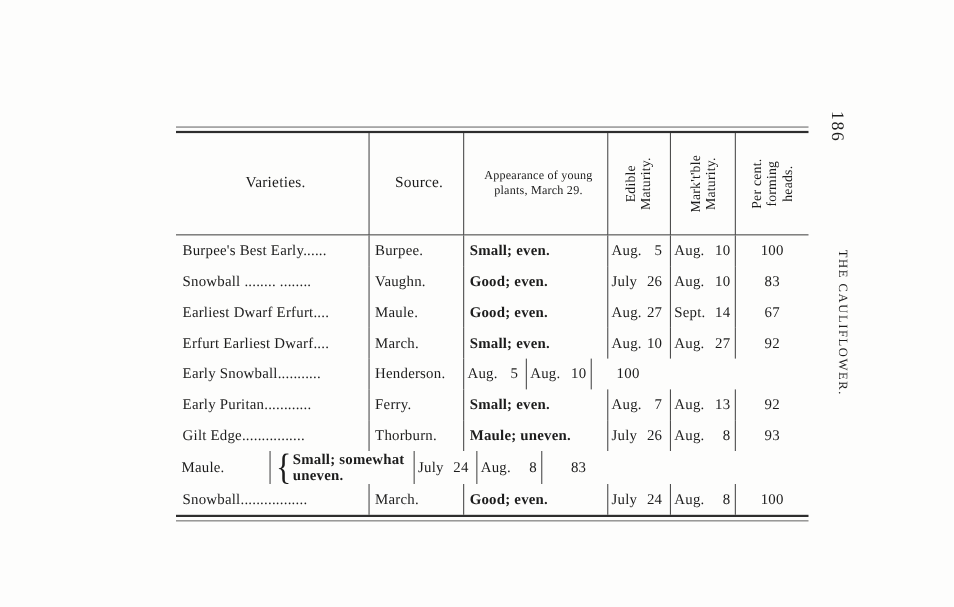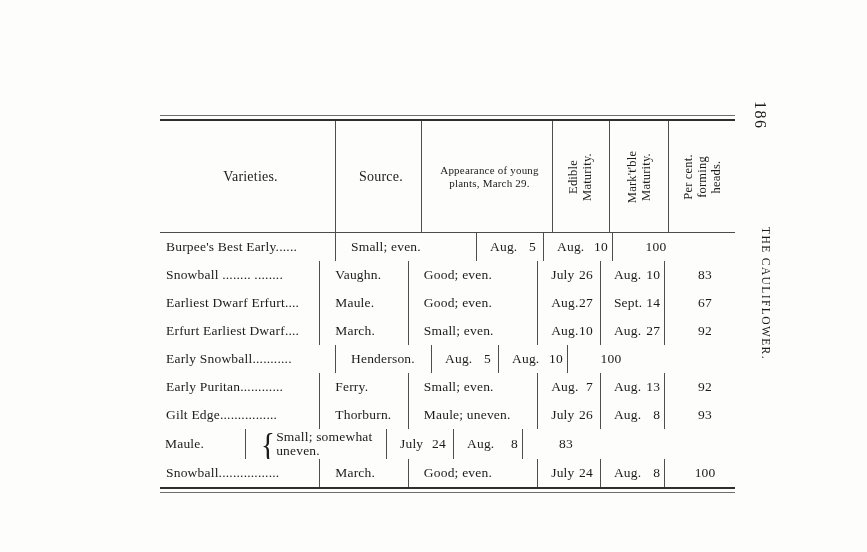--- a/index.html
+++ b/index.html
@@ -18,50 +18,50 @@
 
   
   .tbl { position: absolute; left: 160px; top: 115px; width: 575px; }
   .rule-thin  { height: 1px; background: #6e6e6e; }
   .rule-thick { height: 2px; background: #2e2e2e; }
   .gap3 { margin-top: 3px; }
 
   .hrow { display: flex; }
   .hcell {
     box-sizing: border-box;
-    height: 112px;
+    height: 93px;
     display: flex; align-items: center; justify-content: center;
     border-bottom: 1px solid #4c4c4c;
     font-size: 14px;
     text-align: center;
     letter-spacing: 0.2px;
   }
   .center2 { white-space: pre-line; line-height: 1.15; font-size: 11px; }
   .vert {
     transform: rotate(-90deg);
     white-space: pre-line;
     text-align: center;
     line-height: 1.12;
     font-size: 12.5px;
     letter-spacing: 0.2px;
   }
 
-  .brow { display: flex; height: 28px; gap: 10px; }
+  .brow { display: flex; height: 28px; }
   .brow.tall { height: 30px; }
   .cell {
     box-sizing: border-box;
     display: flex; align-items: center;
     overflow: hidden;
     font-size: 13.5px;
     letter-spacing: 0.2px;
   }
   .c1 { width: 176px; padding-left: 6px; border-right: 1px solid #4e4e4e; }
   .c2 { width: 86px;  padding-left: 5px; border-right: 1px solid #4e4e4e; }
   .c3 { width: 131px; padding-left: 5px; border-right: 1px solid #4e4e4e; }
-  .c3 .app { white-space: pre-line; line-height: 1.05; }
+  .c3 .app { white-space: pre-line; line-height: 1.05; font-weight: bold; }
   .c4 { width: 57px; border-right: 1px solid #4e4e4e; justify-content: space-between; padding: 0 7px 0 3px; }
   .c5 { width: 59px; border-right: 1px solid #4e4e4e; justify-content: space-between; padding: 0 4px 0 3px; }
   .c6 { width: 66px; justify-content: center; }
   .brace {
     font-size: 29px; line-height: 0;
     transform: scaleY(1.15);
     margin-right: 1px;
     font-weight: 400;
   }
   .brace:empty { display: none; }
@@ -113,20 +113,23 @@
 forming
 heads.</span>
       </div>
     </div>
 
     <div>
         <div class="brow">
     <div class="cell c1">
       <span>Burpee's Best Early......</span>
     </div>
+    <div class="cell c2">
+      <span>Burpee.</span>
+    </div>
     <div class="cell c3">
 
       <span class="app">Small; even.</span>
     </div>
     <div class="cell c4">
       <span>Aug.</span>
       <span>5</span>
     </div>
     <div class="cell c5">
       <span>Aug.</span>

